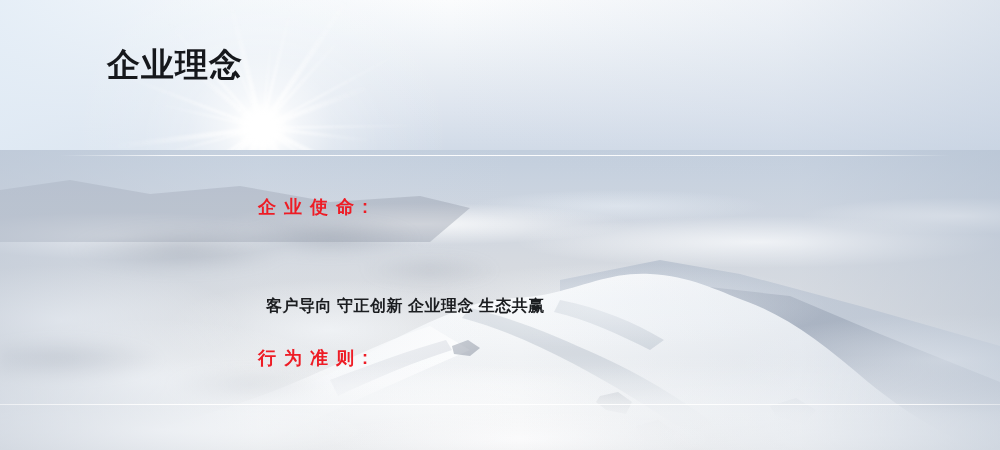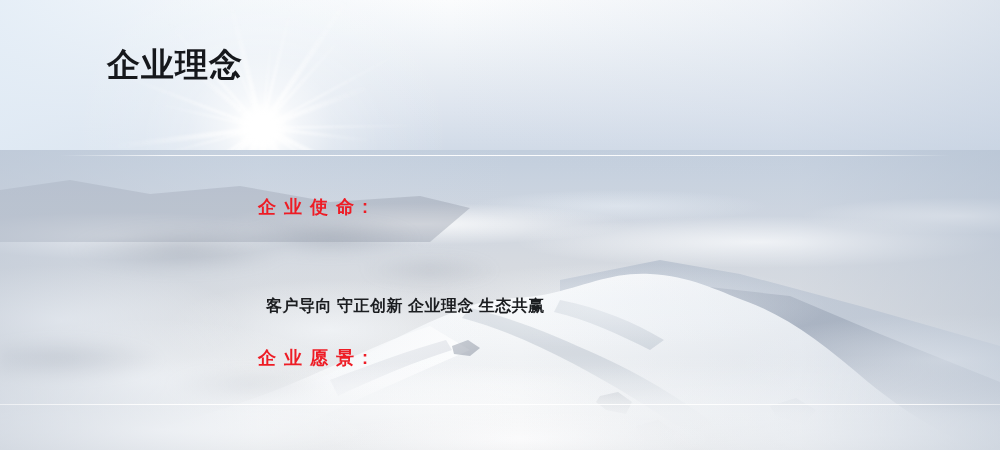--- a/index.html
+++ b/index.html
@@ -402,18 +402,18 @@
     </div>
 
     <div class="row" style="top:248px">
     </div>
 
     <div class="row" style="top:298px">
       <span class="row-value spaced">客户导向  守正创新  企业理念  生态共赢</span>
     </div>
 
     <div class="row" style="top:349px">
-      <span class="row-label lbl-4">企业愿景:</span>
+      <span class="row-label lbl-4">行为准则:</span>
     </div>
 
   </div>
 
 </div>
 
 </body></html>

